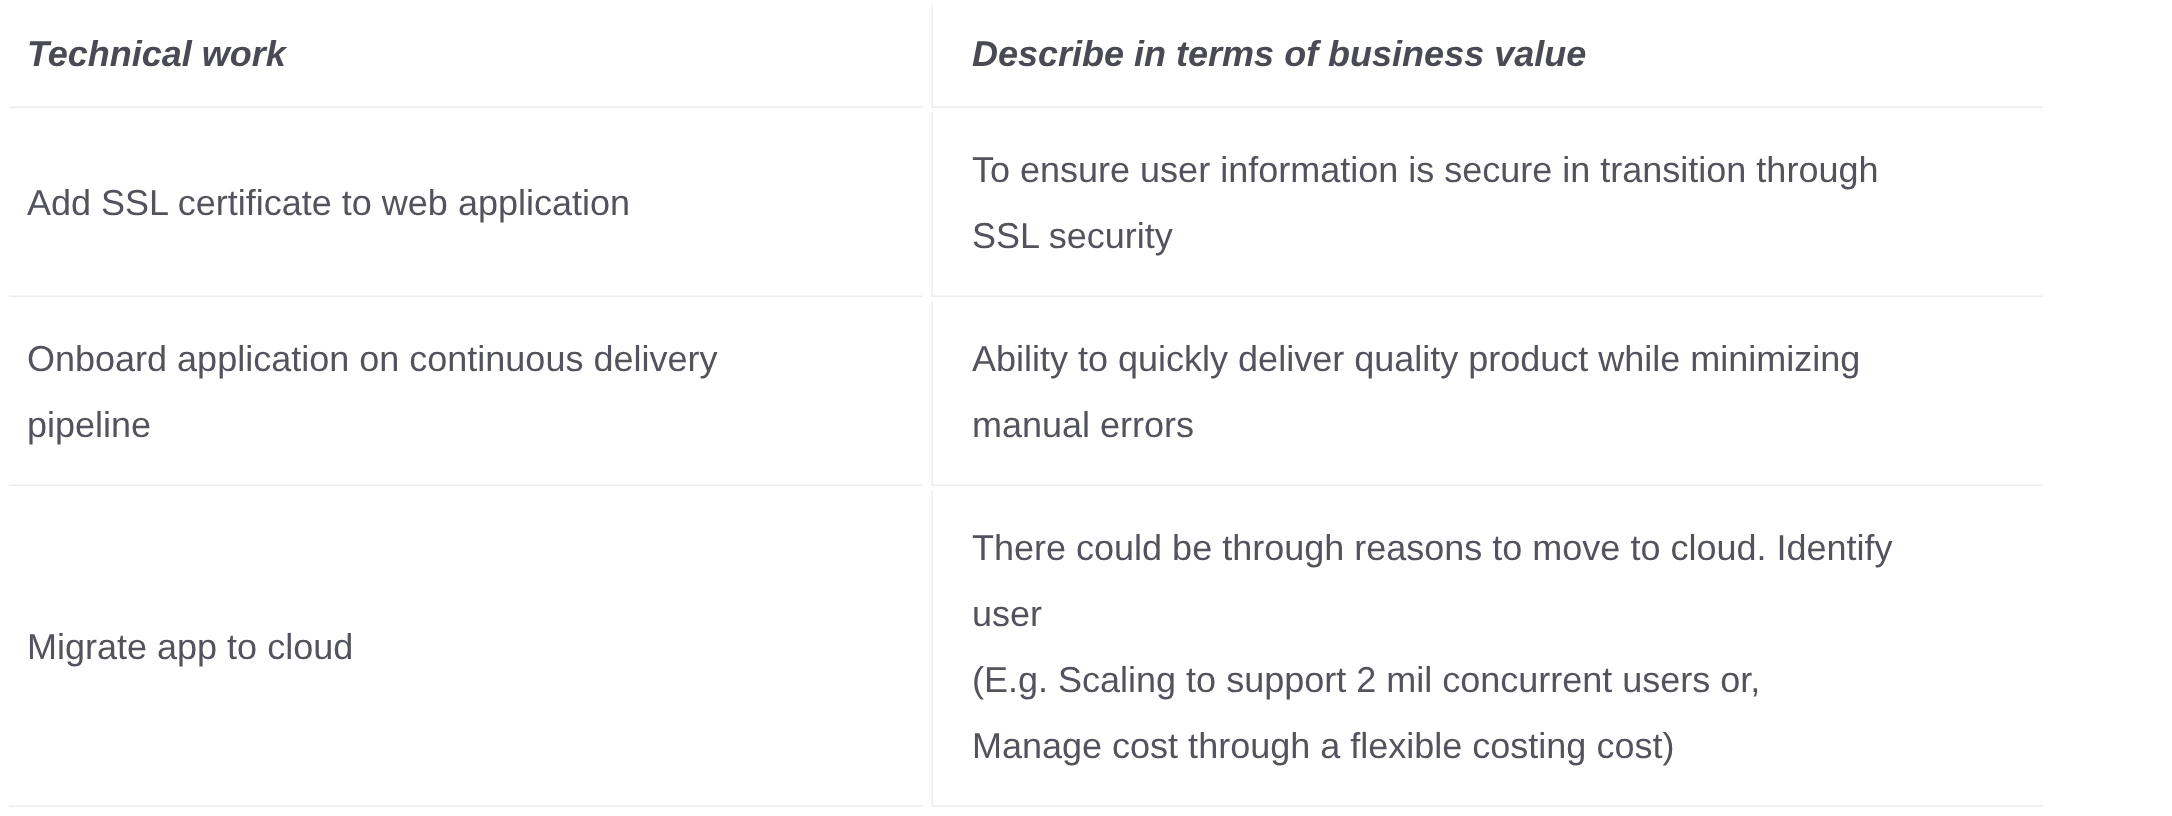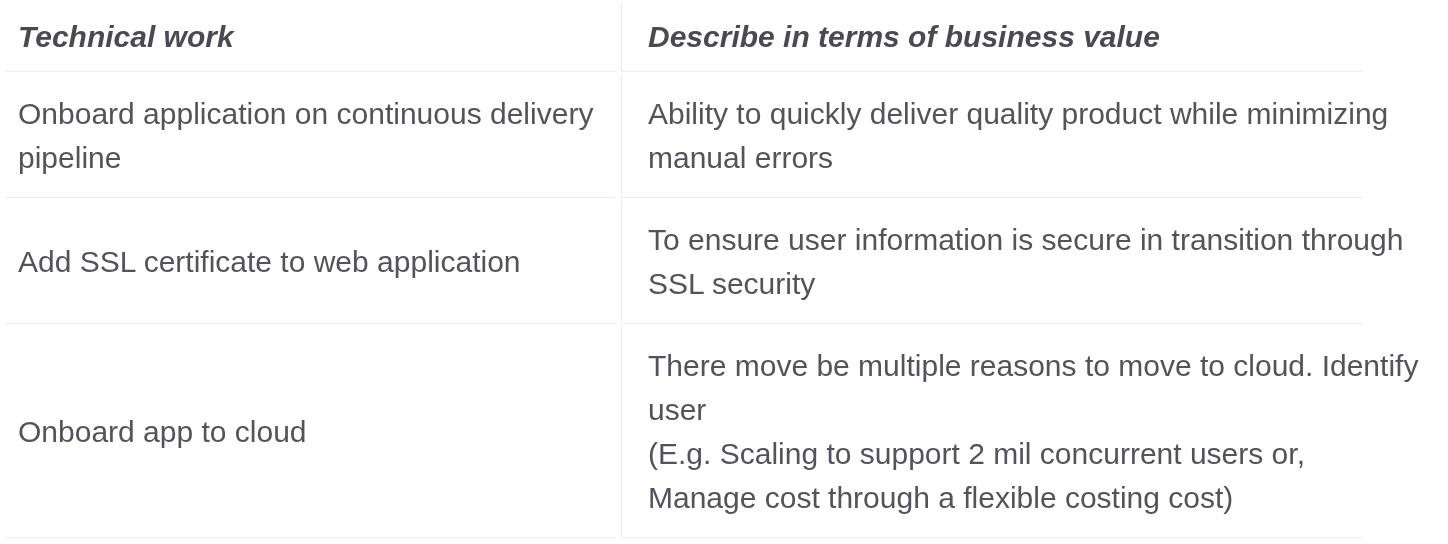--- a/index.html
+++ b/index.html
@@ -12,21 +12,21 @@
     height: 544px;
     overflow: hidden;
     font-family: "Liberation Sans", "DejaVu Sans", sans-serif;
     color: #53535e;
   }
   table.doc-table {
     width: 1368px;
     table-layout: fixed;
     border-collapse: separate;
     border-spacing: 6px 3px;
-    font-size: 30px;
+    font-size: 24px;
     line-height: 44px;
   }
   col.col-left  { width: 609px; }
   col.col-right { }
   th, td {
     border-bottom: 1px solid #ededf0;
     vertical-align: middle;
     text-align: left;
     font-weight: normal;
   }
@@ -60,42 +60,42 @@
   </colgroup>
   <thead>
     <tr>
       <th>Technical work</th>
       <th>Describe in terms of business value</th>
     </tr>
   </thead>
   <tbody id="table-body">
       <tr>
         <td>
+          <span class="text-line">Add SSL certificate to web application</span>
+        </td>
+        <td>
+          <span class="text-line">To ensure user information is secure in transition through</span>
+          <span class="text-line">SSL security</span>
+        </td>
+      </tr>
+      <tr>
+        <td>
           <span class="text-line">Onboard application on continuous delivery</span>
           <span class="text-line">pipeline</span>
         </td>
         <td>
           <span class="text-line">Ability to quickly deliver quality product while minimizing</span>
           <span class="text-line">manual errors</span>
         </td>
       </tr>
       <tr>
         <td>
-          <span class="text-line">Add SSL certificate to web application</span>
+          <span class="text-line">Migrate app to cloud</span>
         </td>
         <td>
-          <span class="text-line">To ensure user information is secure in transition through</span>
-          <span class="text-line">SSL security</span>
-        </td>
-      </tr>
-      <tr>
-        <td>
-          <span class="text-line">Onboard app to cloud</span>
-        </td>
-        <td>
-          <span class="text-line">There move be multiple reasons to move to cloud. Identify</span>
+          <span class="text-line">There could be through reasons to move to cloud. Identify</span>
           <span class="text-line">user</span>
           <span class="text-line">(E.g. Scaling to support 2 mil concurrent users or,</span>
           <span class="text-line">Manage cost through a flexible costing cost)</span>
         </td>
       </tr>
     </tbody>
 </table>
 
 </body></html>

